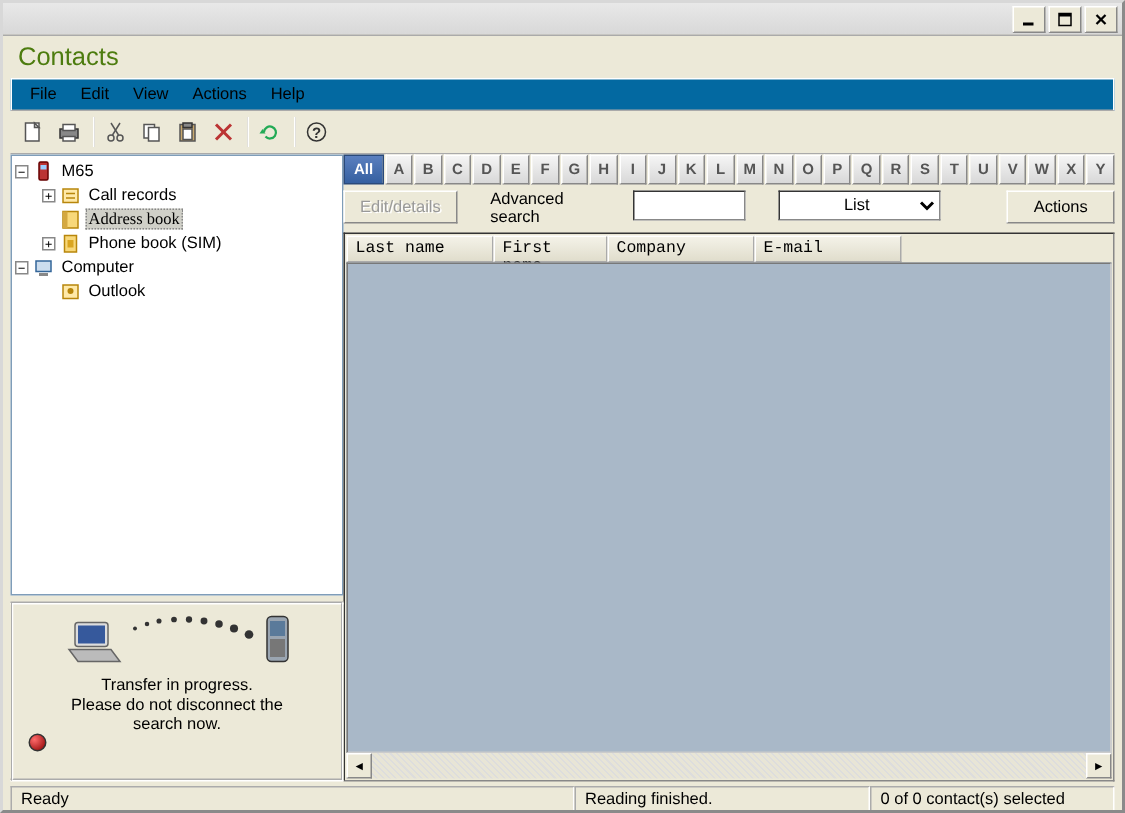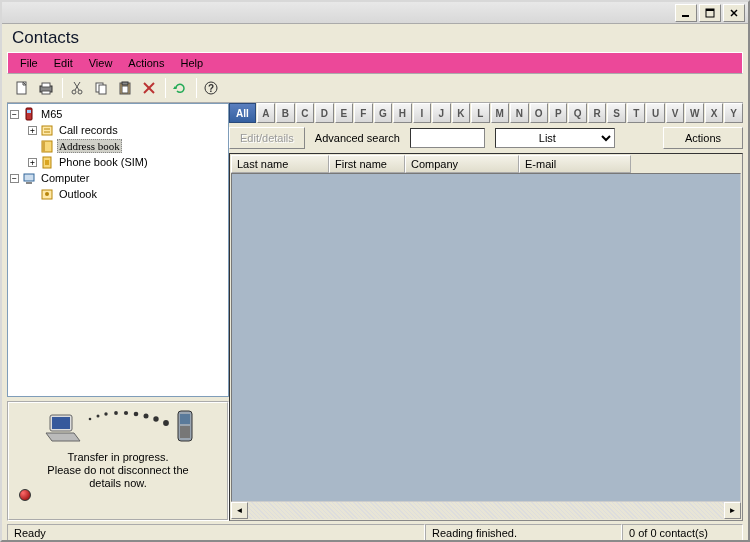--- a/index.html
+++ b/index.html
@@ -35,27 +35,27 @@
   align-items: center;
   justify-content: center;
   font-family: Arial;
   font-size: 10px;
   font-weight: bold;
   cursor: pointer;
 }
 .app-title {
   padding: 4px 10px 2px 10px;
   font-size: 17px;
-  color: #0f172a;
+  color: #4d7c0f;
   background: #ece9d8;
 }
 .menubar {
   display: flex;
   padding: 2px 4px;
-  background: #ec4899;
+  background: #0369a1;
   border: 1px solid #fff;
   border-bottom: 1px solid #aaa;
   margin: 2px 5px 0 5px;
 }
 .menu-item {
   padding: 2px 8px;
   cursor: pointer;
 }
 .toolbar {
   display: flex;
@@ -186,22 +186,22 @@
   color: #555;
 }
 .alpha-tab.active {
   background: linear-gradient(#5a7fbf, #3560a0);
   color: #fff;
   border-color: #2a4a7a;
   flex: 1.5;
 }
 .search-row {
   display: flex;
-  align-items: center;
-  gap: 10px;
+  align-items: flex-start;
+  gap: 22px;
   margin-bottom: 4px;
 }
 .btn {
   height: 22px;
   padding: 0 10px;
   border: 1px solid #888;
   border-top-color: #fff;
   border-left-color: #fff;
   background: #ece9d8;
   font-family: inherit;
@@ -233,20 +233,21 @@
   flex: 1;
   border: 1px inset #888;
   display: flex;
   flex-direction: column;
   background: #ece9d8;
   padding: 1px;
 }
 .table-header {
   display: flex;
   background: #ece9d8;
+  font-family: Liberation Mono, monospace;
 }
 .th {
   border: 1px solid #aaa;
   border-top-color: #fff;
   border-left-color: #fff;
   padding: 2px 5px;
   height: 18px;
   background: linear-gradient(#f4f2e8, #e0ddcc);
 }
 .table-body {
@@ -473,21 +474,21 @@
             <rect x="0" y="0" width="14" height="30" rx="3" fill="#9aa5b1" stroke="#333"></rect>
             <rect x="2" y="3" width="10" height="10" fill="#5a7a9a"></rect>
             <rect x="2" y="15" width="10" height="12" fill="#777"></rect>
           </g>
         </svg>
       </div>
       <div class="led"></div>
       <div class="transfer-text">
         <div>Transfer in progress.</div>
         <div>Please do not disconnect the</div>
-        <div>details now.</div>
+        <div>search now.</div>
       </div>
     </div>
   </div>
 
   <div class="content">
     <div class="alpha-tabs">
       <div class="alpha-tab active">All</div>
       <div class="alpha-tab">A</div>
         <div class="alpha-tab">B</div>
         <div class="alpha-tab">C</div>
@@ -523,30 +524,30 @@
         <option>List</option>
       </select>
       <span style="flex:1"></span>
       <button class="btn" style="width:80px">Actions</button>
     </div>
 
     <div class="table-wrap">
       <div class="table-header">
         <div class="th" style="width:98px">Last name</div>
         <div class="th" style="width:76px">First name</div>
-        <div class="th" style="width:114px">Company</div>
-        <div class="th" style="width:112px">E-mail</div>
+        <div class="th" style="width:98px">Company</div>
+        <div class="th" style="width:98px">E-mail</div>
       </div>
       <div class="table-body"></div>
       <div class="hscroll">
         <div class="scroll-arrow">◄</div>
         <div class="scroll-track"></div>
         <div class="scroll-arrow">►</div>
       </div>
     </div>
   </div>
 </div>
 
 <div class="statusbar">
-  <div class="status-cell" style="width:418px">Ready</div>
+  <div class="status-cell" style="width:376px">Ready</div>
   <div class="status-cell" style="width:197px">Reading finished.</div>
   <div class="status-cell" style="flex:1">0 of 0 contact(s) selected</div>
 </div>
 
 </body></html>

